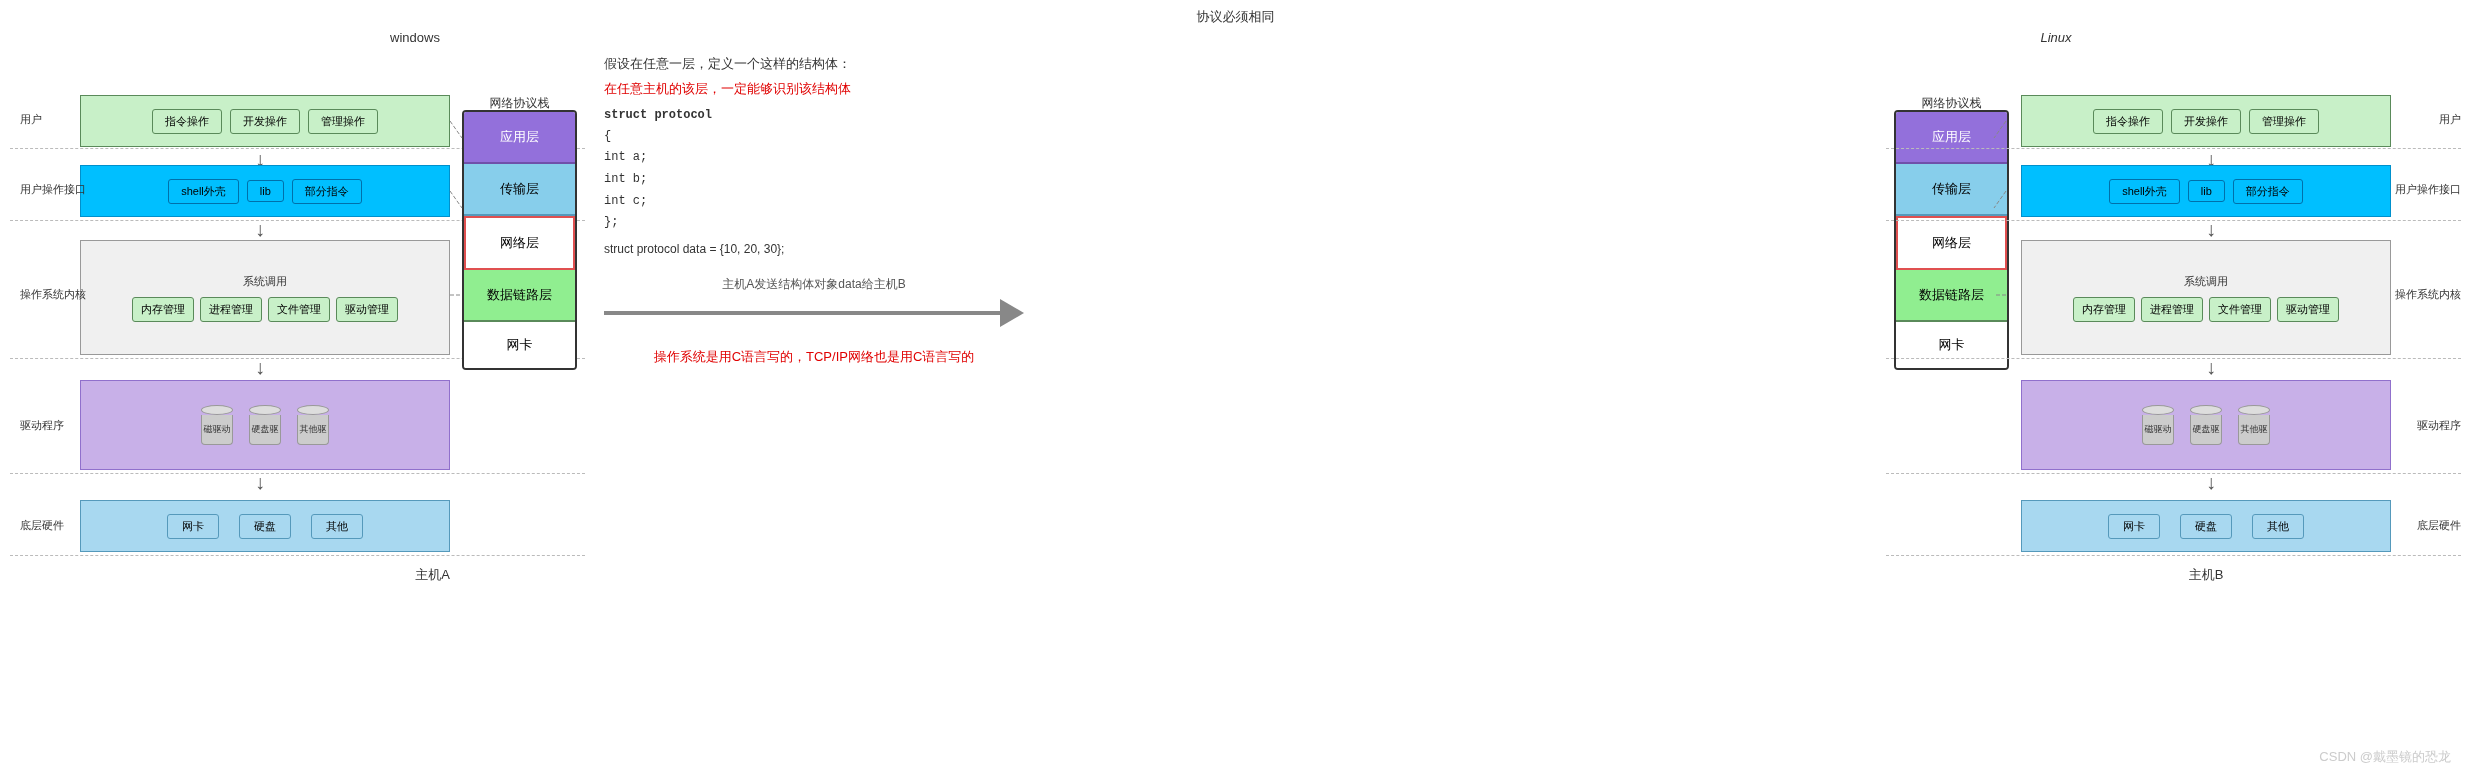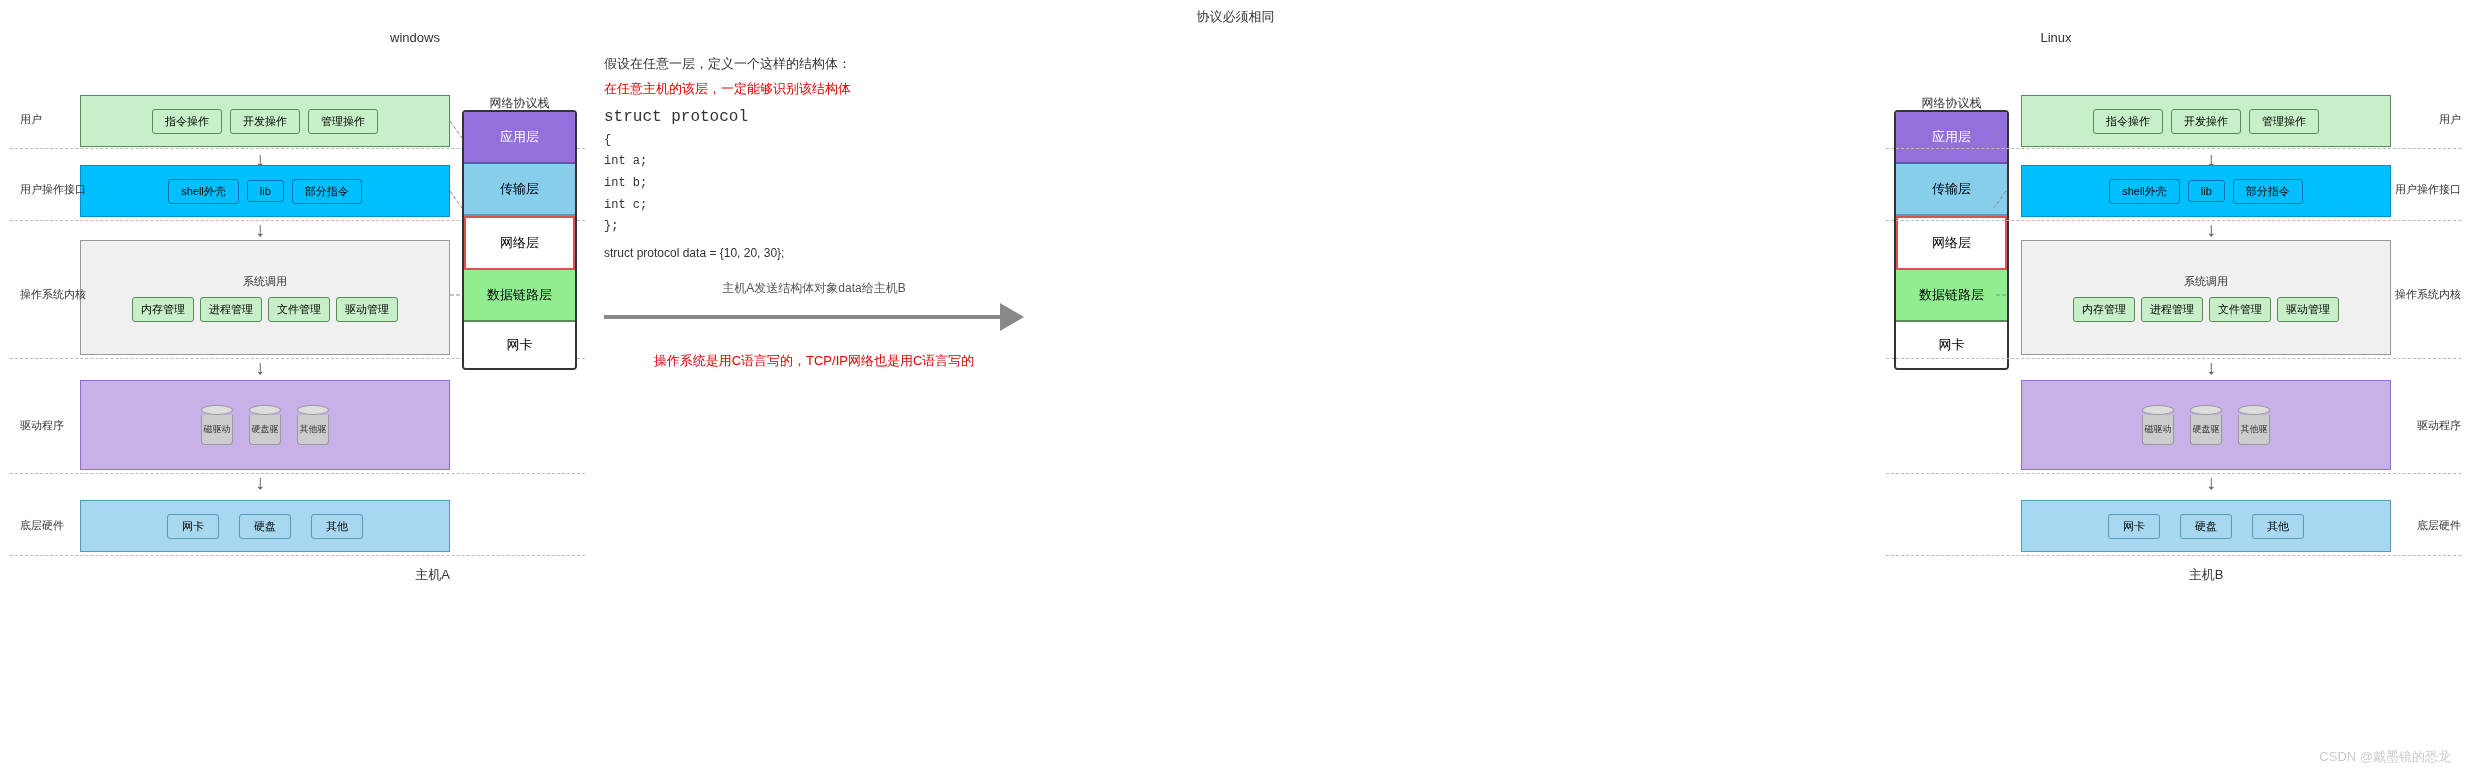--- a/index.html
+++ b/index.html
@@ -23,21 +23,21 @@
 
   </style>
 </head>
 <body>
 
 <div class="full-page">
 
   <div style="position:absolute;top:8px;left:50%;transform:translateX(-50%);font-size:13px;color:#333;">协议必须相同</div>
 
   <div style="position:absolute;top:30px;left:230px;font-size:13px;color:#333;text-align:center;width:370px;">windows</div>
-  <div style="position:absolute;top:30px;right:230px;font-size:13px;color:#333;text-align:center;width:370px;">Linux</div>
+  <div style="position:absolute;top:30px;right:230px;font-size:13px;color:#333;text-align:center;width:370px;font-style:italic;">Linux</div>
 
   <div style="position:absolute;top:95px;left:80px;width:370px;height:52px;background:#c8f0c8;border:1px solid #5a8a5a;display:flex;align-items:center;justify-content:center;gap:8px;">
     <span style="border:1px solid #5a8a5a;border-radius:3px;padding:4px 12px;font-size:11px;background:#c8f0c8;">指令操作</span>
     <span style="border:1px solid #5a8a5a;border-radius:3px;padding:4px 12px;font-size:11px;background:#c8f0c8;">开发操作</span>
     <span style="border:1px solid #5a8a5a;border-radius:3px;padding:4px 12px;font-size:11px;background:#c8f0c8;">管理操作</span>
   </div>
   <div style="position:absolute;top:95px;left:462px;font-size:12px;color:#333;text-align:center;width:115px;">网络协议栈</div>
 
   <div style="position:absolute;top:148px;left:255px;font-size:20px;color:#555;">↓</div>
 
@@ -113,21 +113,21 @@
       <div style="padding:16px 4px;text-align:center;font-size:13px;background:#87CEEB;color:#000;border-bottom:2px solid #5599bb;">传输层</div>
       <div style="padding:16px 4px;text-align:center;font-size:13px;background:#fff;color:#000;border:2px solid #e05050;margin:0;">网络层</div>
       <div style="padding:16px 4px;text-align:center;font-size:13px;background:#90EE90;color:#000;border-bottom:2px solid #5a8a5a;">数据链路层</div>
       <div style="padding:14px 4px;text-align:center;font-size:13px;background:#fff;color:#000;">网卡</div>
     </div>
   </div>
 
   <div style="position:absolute;top:55px;left:604px;width:420px;">
     <div style="font-size:13px;color:#333;margin-bottom:6px;">假设在任意一层，定义一个这样的结构体：</div>
     <div style="color:#e00000;font-size:13px;margin-bottom:8px;line-height:1.6;">在任意主机的该层，一定能够识别该结构体</div>
-    <div style="font-family:'Courier New',monospace;font-size:16px;color:#333;">struct protocol</div>
+    <div style="font-family:'Courier New',monospace;font-size:12px;color:#333;font-weight:bold;">struct protocol</div>
     <div style="font-family:'Courier New',monospace;font-size:12px;color:#333;line-height:1.8;margin:4px 0;">
       <div>{</div>
       <div>    int a;</div>
       <div>    int b;</div>
       <div>    int c;</div>
       <div>};</div>
     </div>
     <div style="font-family:Liberation Sans, sans-serif;font-size:12px;color:#333;margin-top:8px;margin-bottom:20px;">struct protocol data = {10, 20, 30};</div>
 
     <div style="font-size:12px;color:#555;margin-bottom:6px;text-align:center;">主机A发送结构体对象data给主机B</div>

